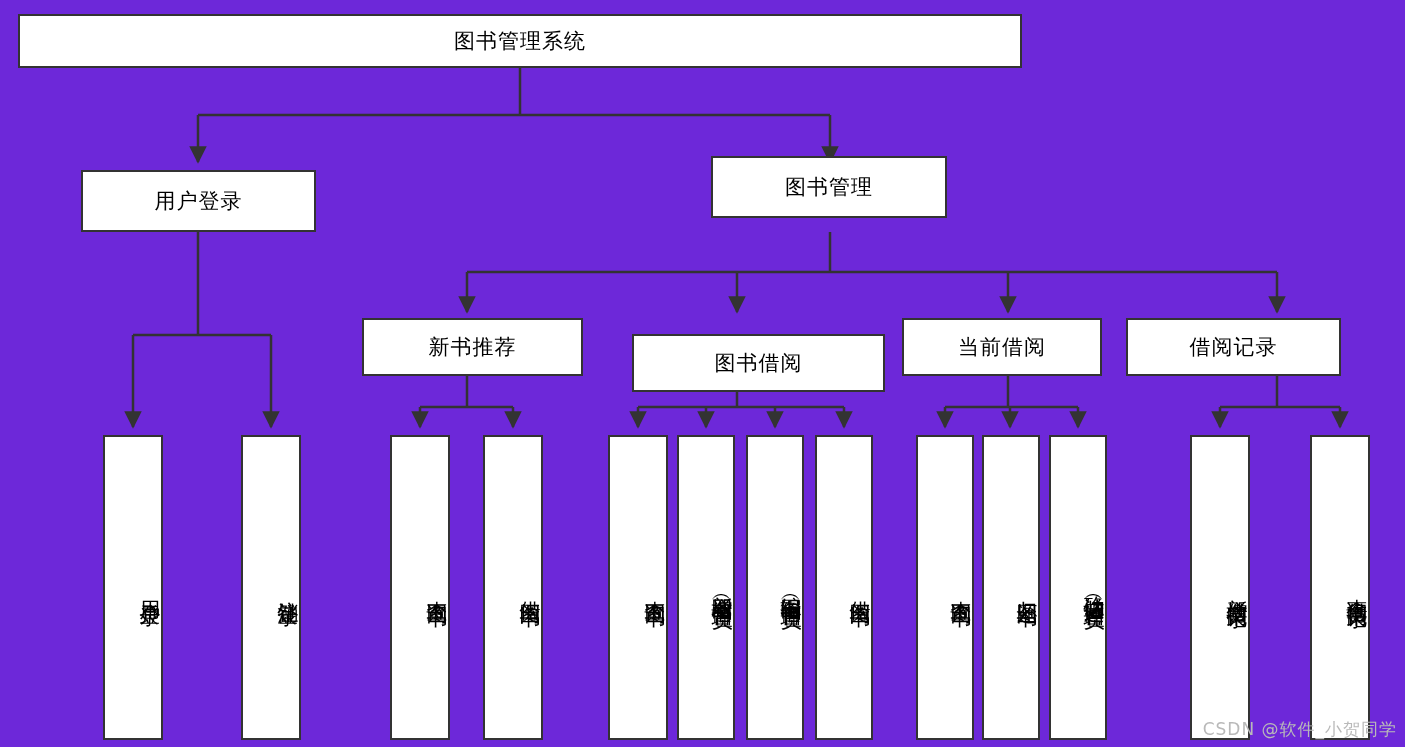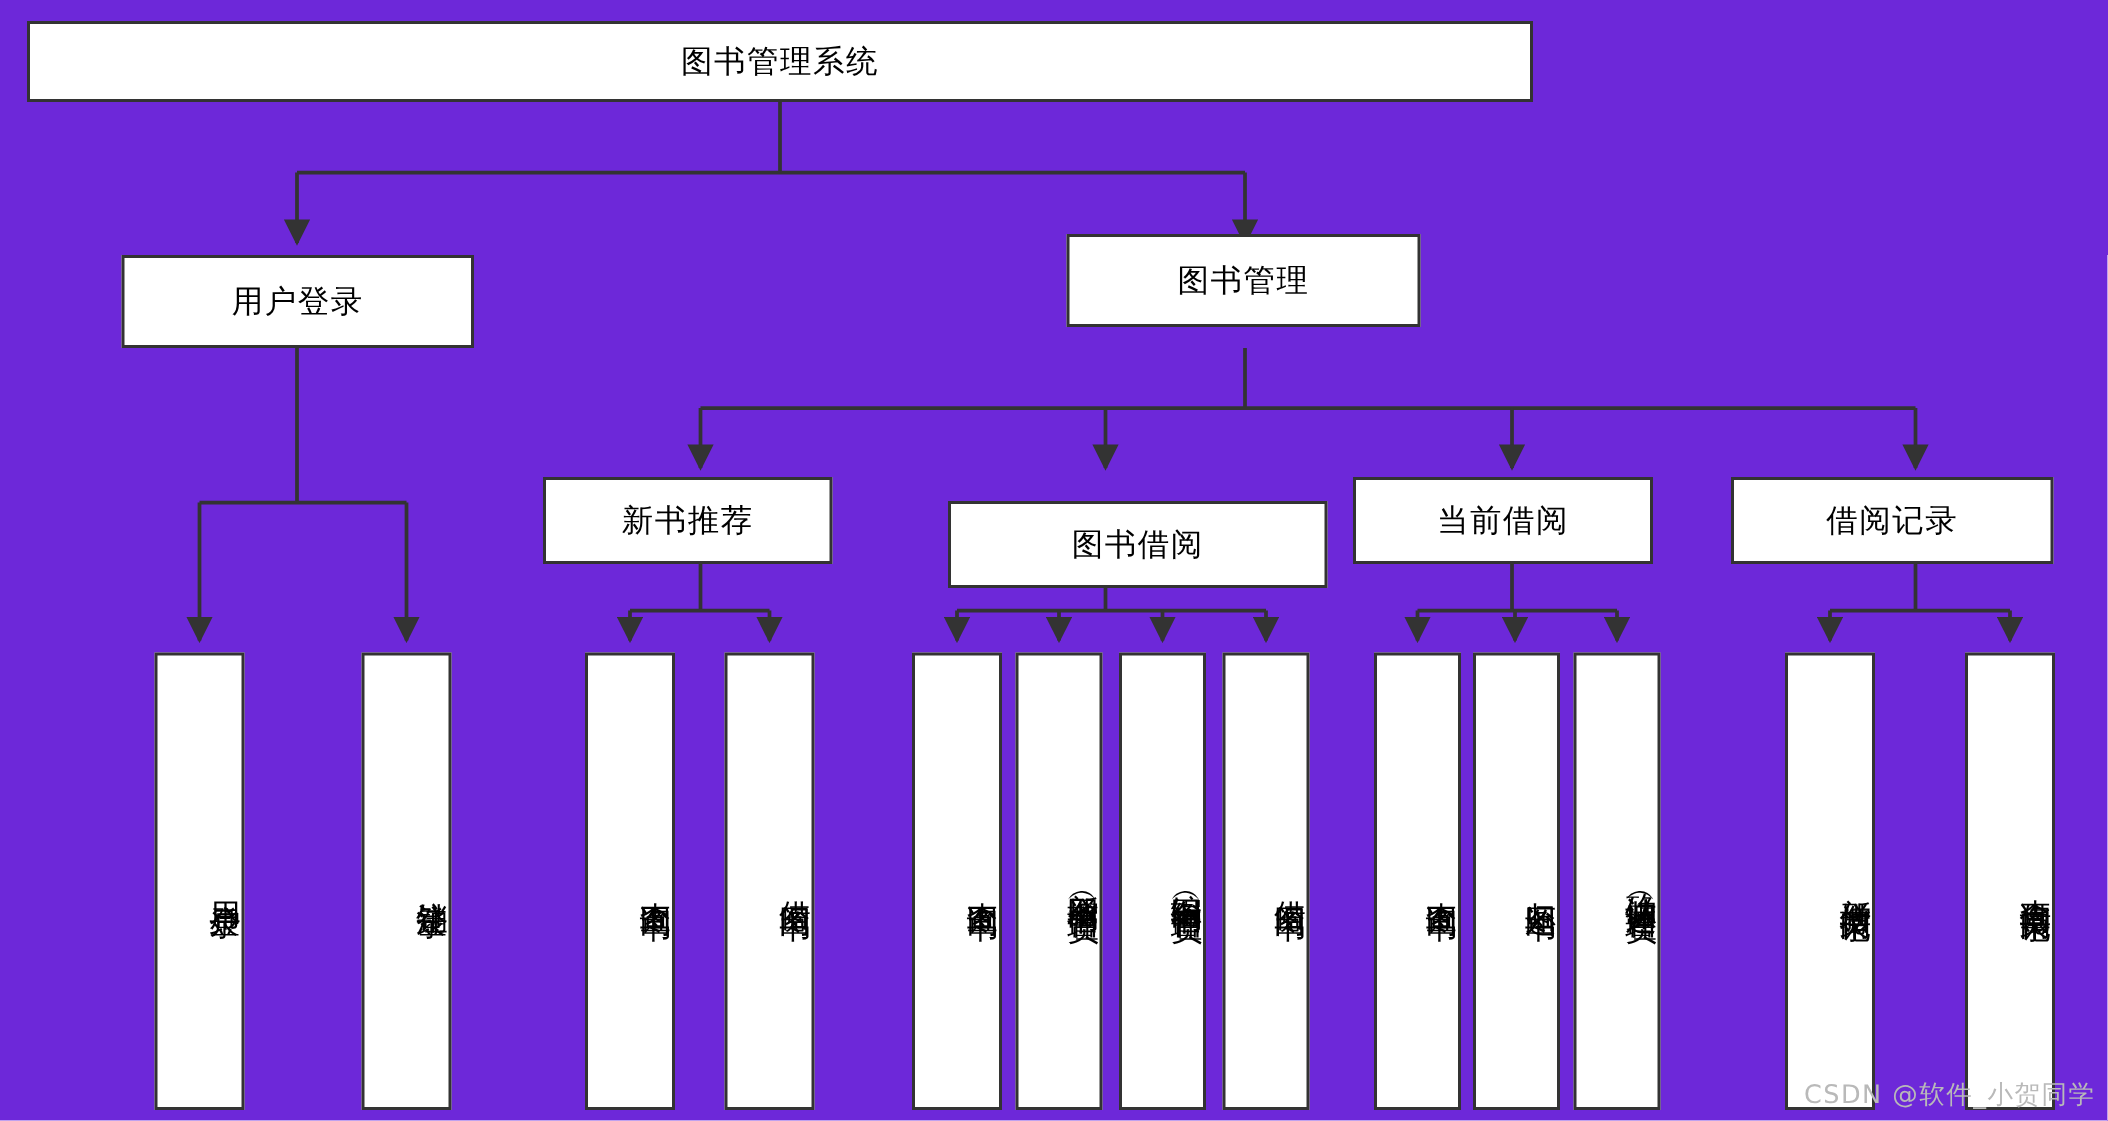--- a/index.html
+++ b/index.html
@@ -130,30 +130,30 @@
     <span class="label">图书管理系统</span>
   </div>
 
   <div class="node horizontal" style="left:81px; top:170px; width:235px; height:62px;">
     <span class="label">用户登录</span>
   </div>
   <div class="node horizontal" style="left:711px; top:156px; width:236px; height:62px;">
     <span class="label">图书管理</span>
   </div>
 
-  <div class="node horizontal" style="left:362px; top:318px; width:193px; height:58px;">
+  <div class="node horizontal" style="left:362px; top:318px; width:221px; height:58px;">
     <span class="label">新书推荐</span>
   </div>
   <div class="node horizontal" style="left:632px; top:334px; width:253px; height:58px;">
     <span class="label">图书借阅</span>
   </div>
   <div class="node horizontal" style="left:902px; top:318px; width:200px; height:58px;">
     <span class="label">当前借阅</span>
   </div>
-  <div class="node horizontal" style="left:1154px; top:318px; width:215px; height:58px;font-family:Liberation Serif, serif;">
+  <div class="node horizontal" style="left:1126px; top:318px; width:215px; height:58px;font-family:Liberation Serif, serif;">
     <span class="label">借阅记录</span>
   </div>
 
   <div class="node vertical" style="left:103px; top:435px; width:60px; height:305px;">
     <span class="label">用户登录</span>
   </div>
   <div class="node vertical" style="left:241px; top:435px; width:60px; height:305px;">
     <span class="label">注销登录</span>
   </div>
 

